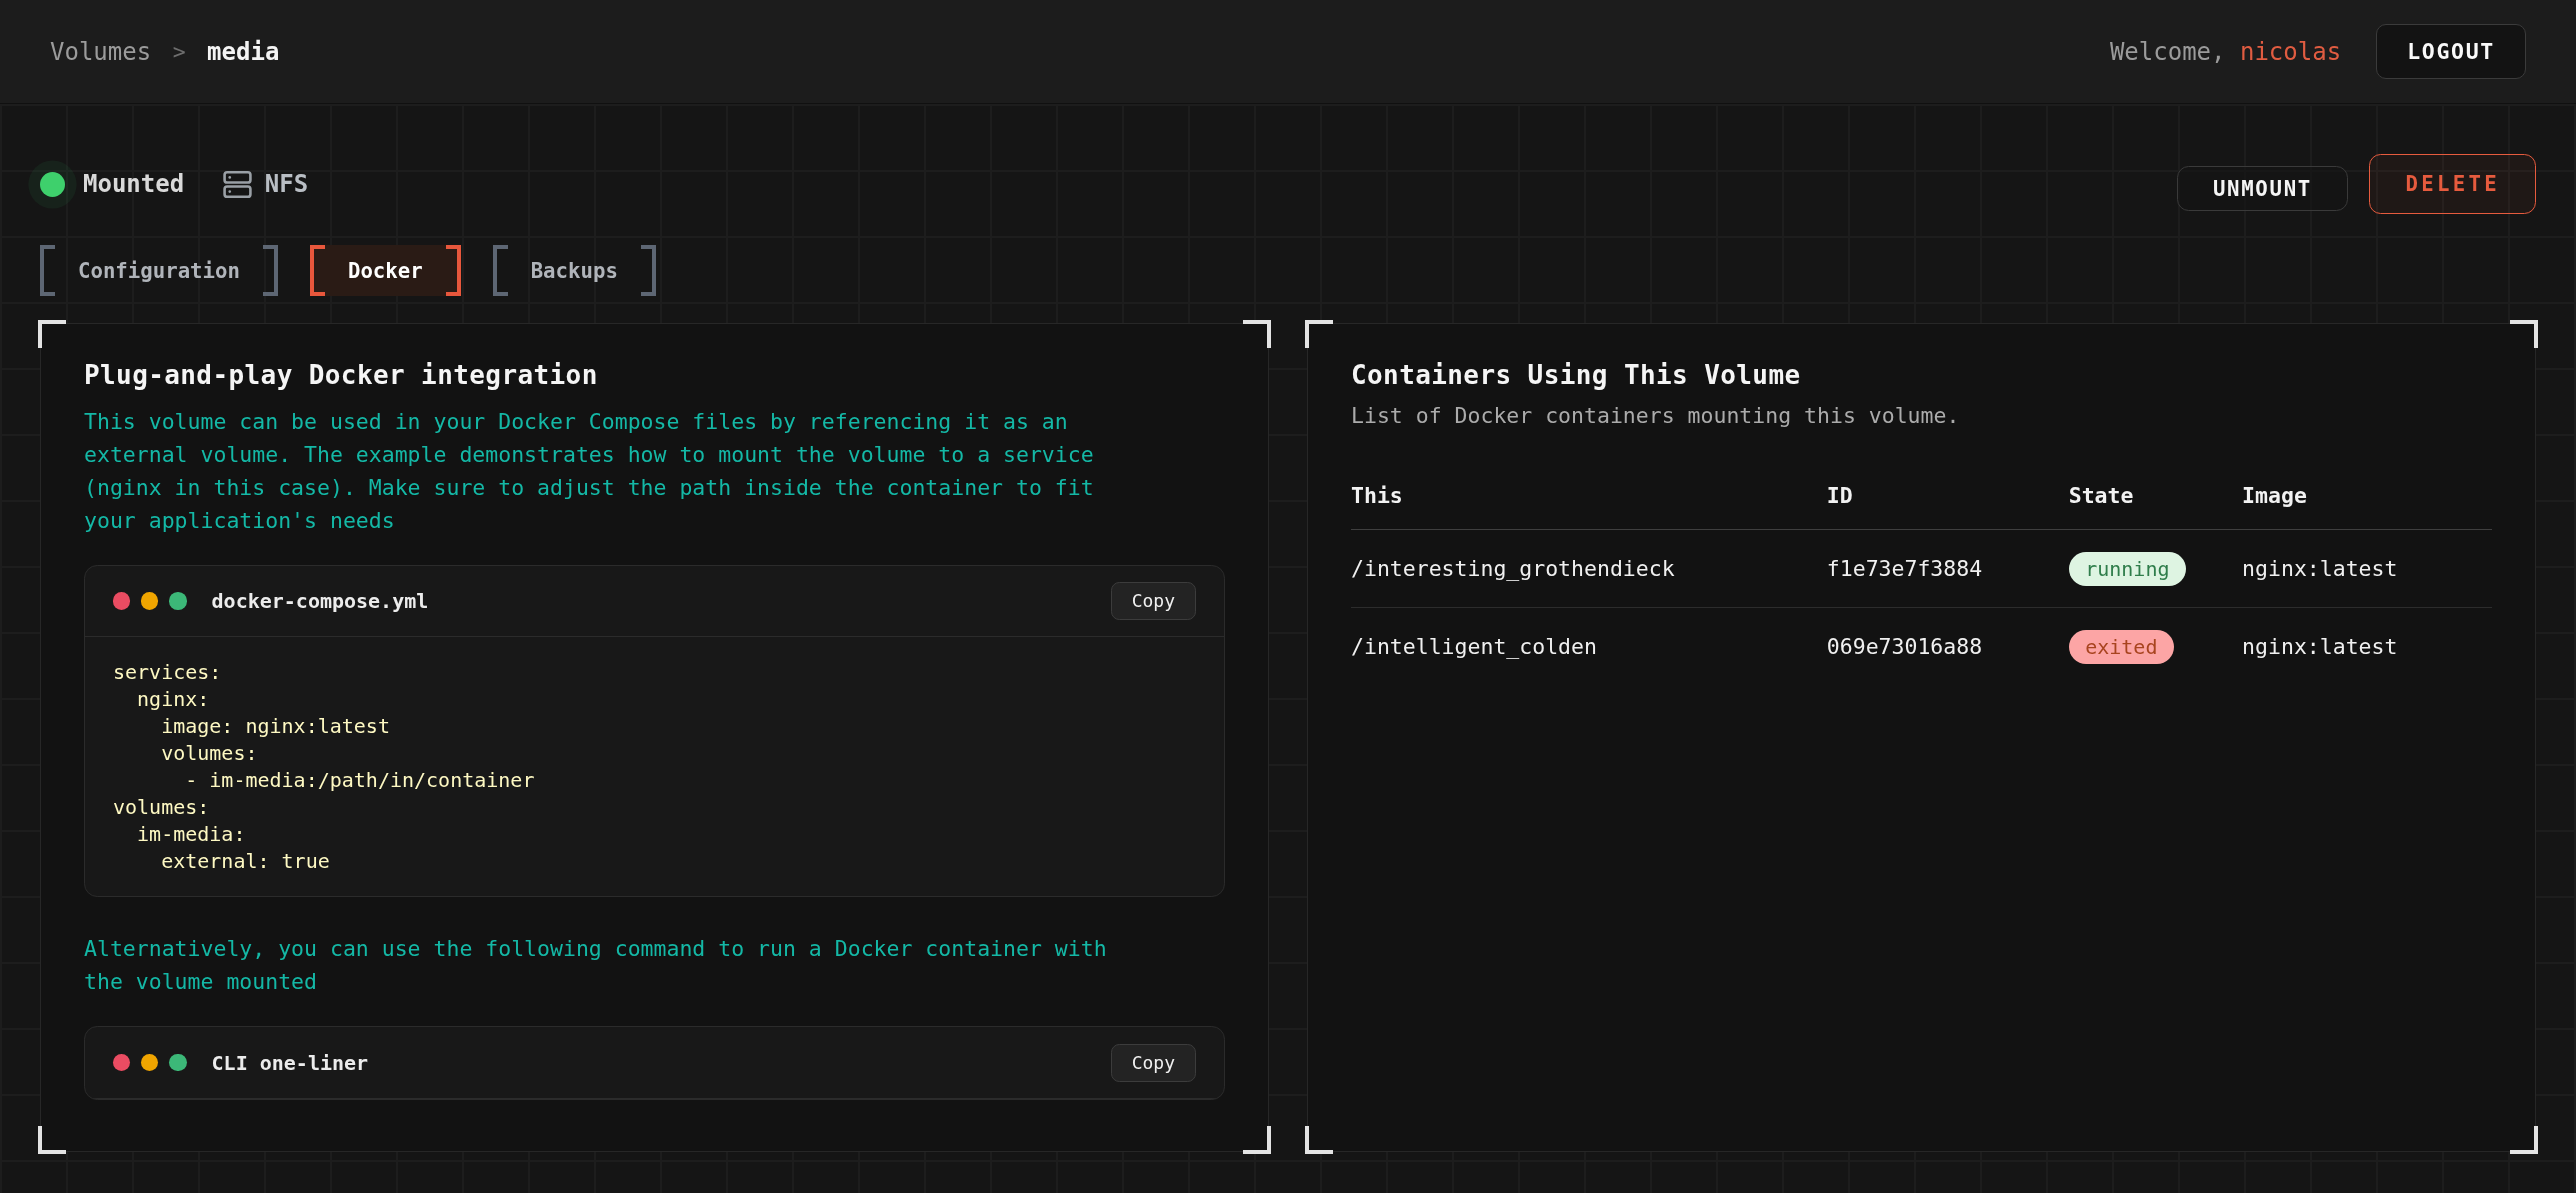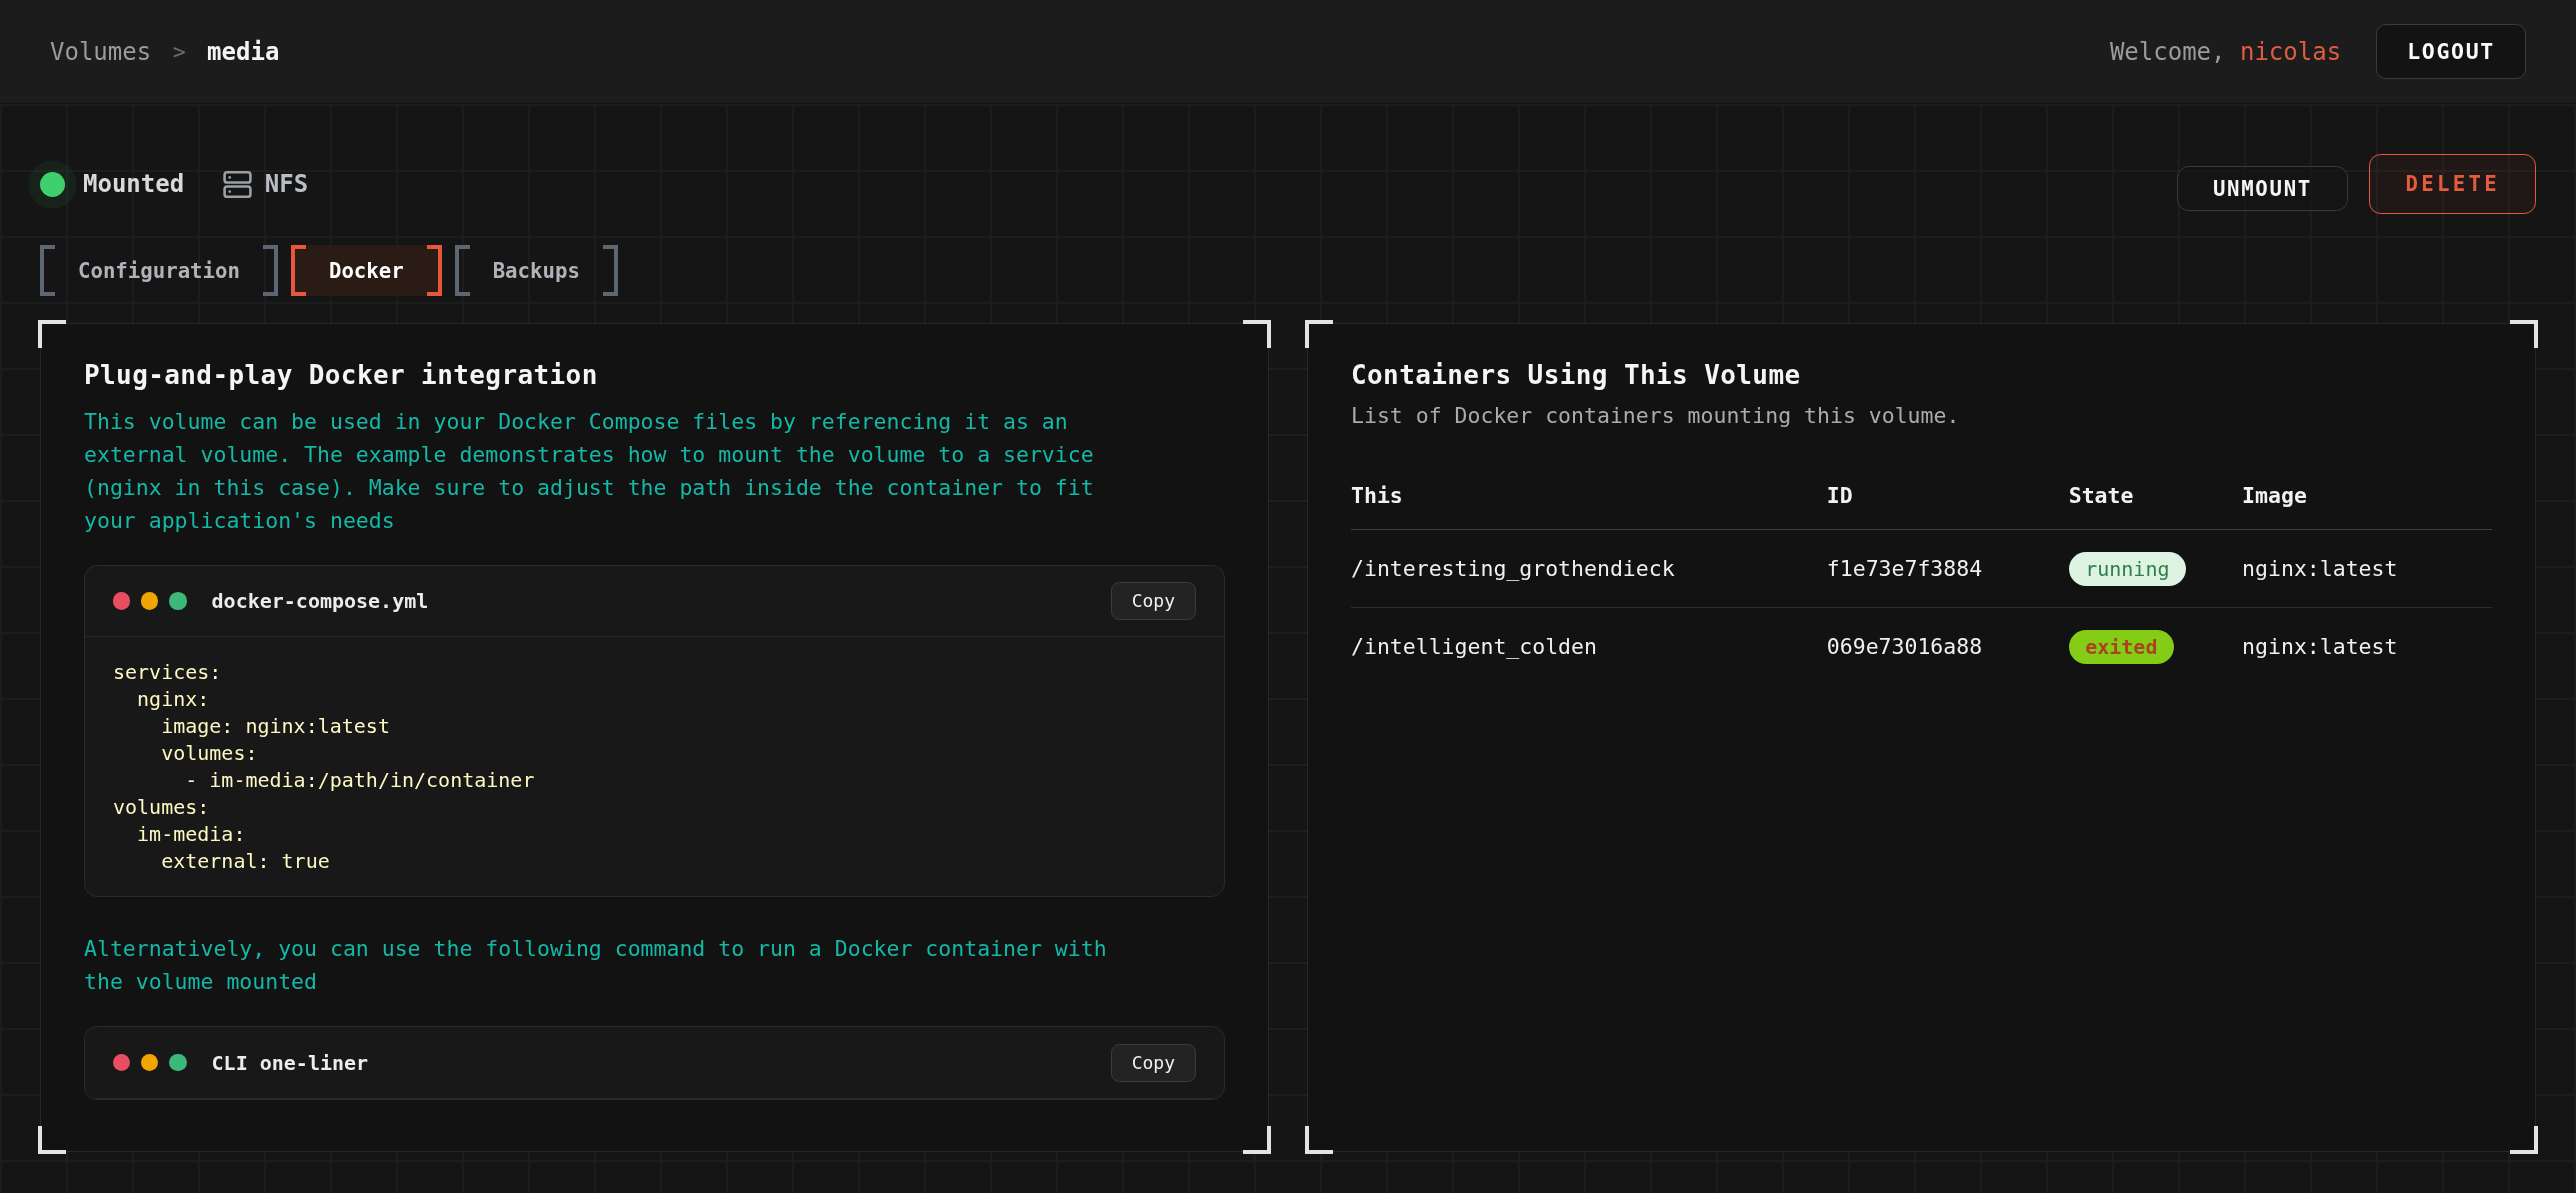--- a/index.html
+++ b/index.html
@@ -57,21 +57,21 @@
     border:1.7px solid #3a3a3a; border-radius:11.6px;
     font-family:inherit; font-size:20.7px; font-weight:bold; letter-spacing:1.7px; cursor:pointer;margin-top:8px;
   }
   .btn-delete {
     height:60px; padding:0 35px; background:rgba(226,90,61,0.05); color:#e65b3e;
     border:1.7px solid #e65b3e; border-radius:11.6px;
     font-family:inherit; font-size:20.7px; font-weight:bold; letter-spacing:3.3px; cursor:pointer;
   }
 
   
-  .tabs { margin-top:31px; display:flex; align-items:center; gap:13px; }
+  .tabs { margin-top:31px; display:flex; align-items:center; gap:32px; }
   .tab {
     position:relative; height:51px; display:flex; align-items:center;
     padding:0 38px; font-size:20.7px; font-weight:bold; color:#b0b4ba; cursor:pointer;
   }
   .tab .br-l, .tab .br-r {
     position:absolute; top:0; bottom:0; width:15px; pointer-events:none;
   }
   .tab .br-l { left:0; border:4.1px solid #5d6673; border-right:none; }
   .tab .br-r { right:0; border:4.1px solid #5d6673; border-left:none; }
   .tab.active { background:#2a1b15; color:#ffffff; }
@@ -131,21 +131,21 @@
     padding-bottom:21.5px; border-bottom:1.7px solid #3f3f3f;
     font-size:21.5px; font-weight:bold; color:#f2f2f2;
   }
   .trow.body { padding:21.5px 0; font-size:21.5px; color:#f0f0f0; }
   .trow.body.divided { border-bottom:1.7px solid #2c2c2c; }
   .pill {
     display:inline-block; padding:5px 16.5px; border-radius:826px; font-size:20px;
     justify-self:start;
   }
   .pill-running { background:#def4e2; color:#2f7d4b; }
-  .pill-exited  { background:#84cc16; color:#a8441f;font-weight:bold; }
+  .pill-exited  { background:#fca5a5; color:#a8441f; }
 </style>
 </head>
 <body>
 
 <header class="topbar">
   <nav class="crumbs">
     <span class="crumb-parent">Volumes</span>
     <span class="crumb-sep">&gt;</span>
     <span class="crumb-current">media</span>
   </nav>

